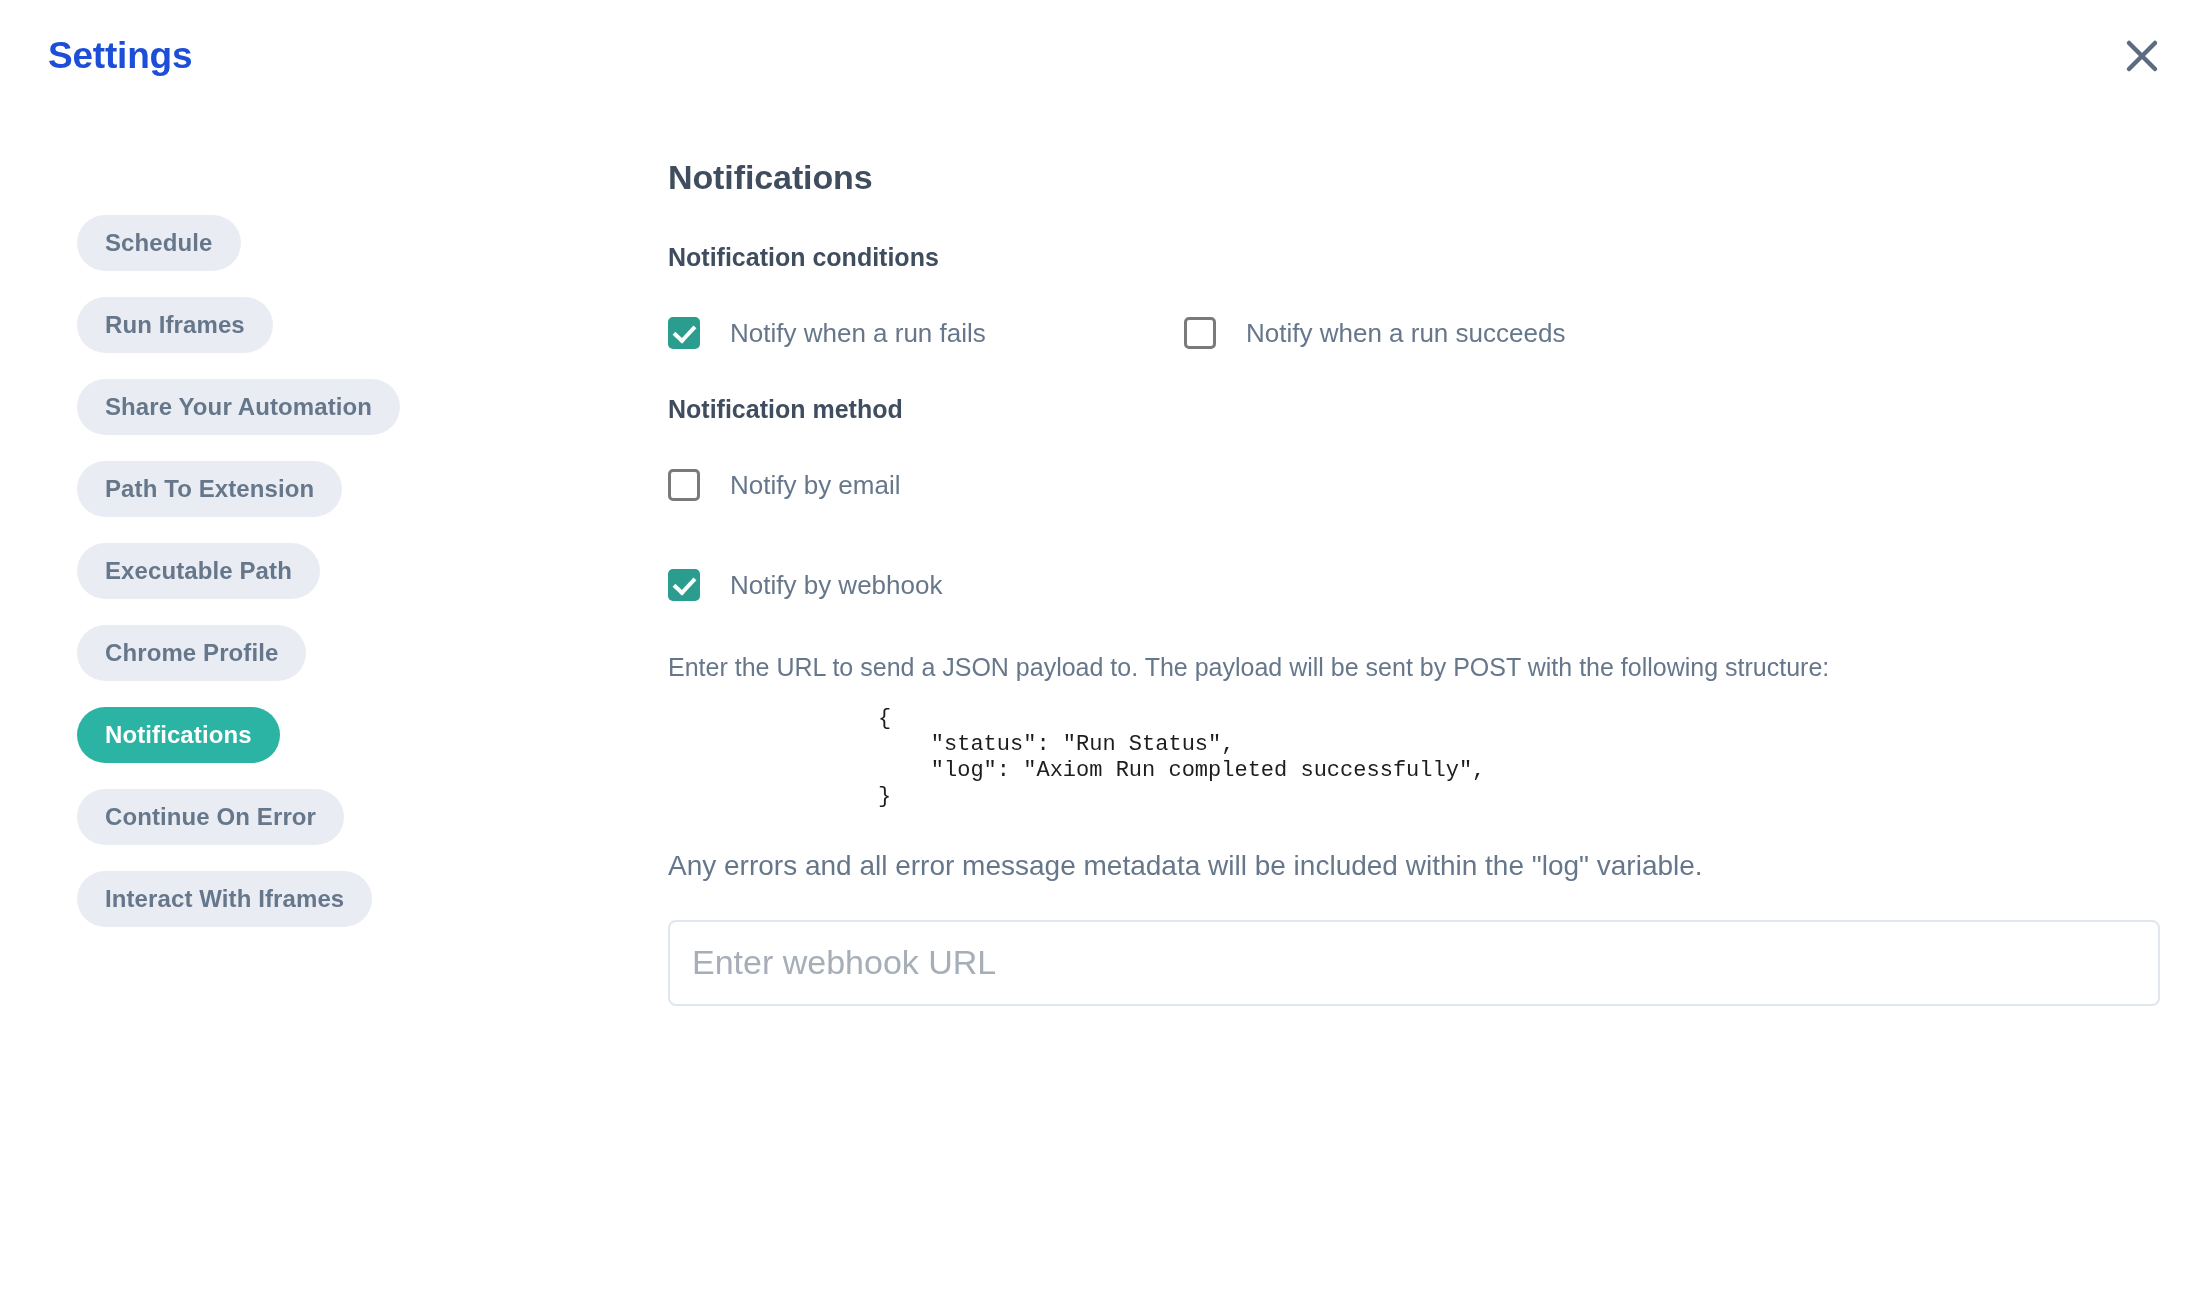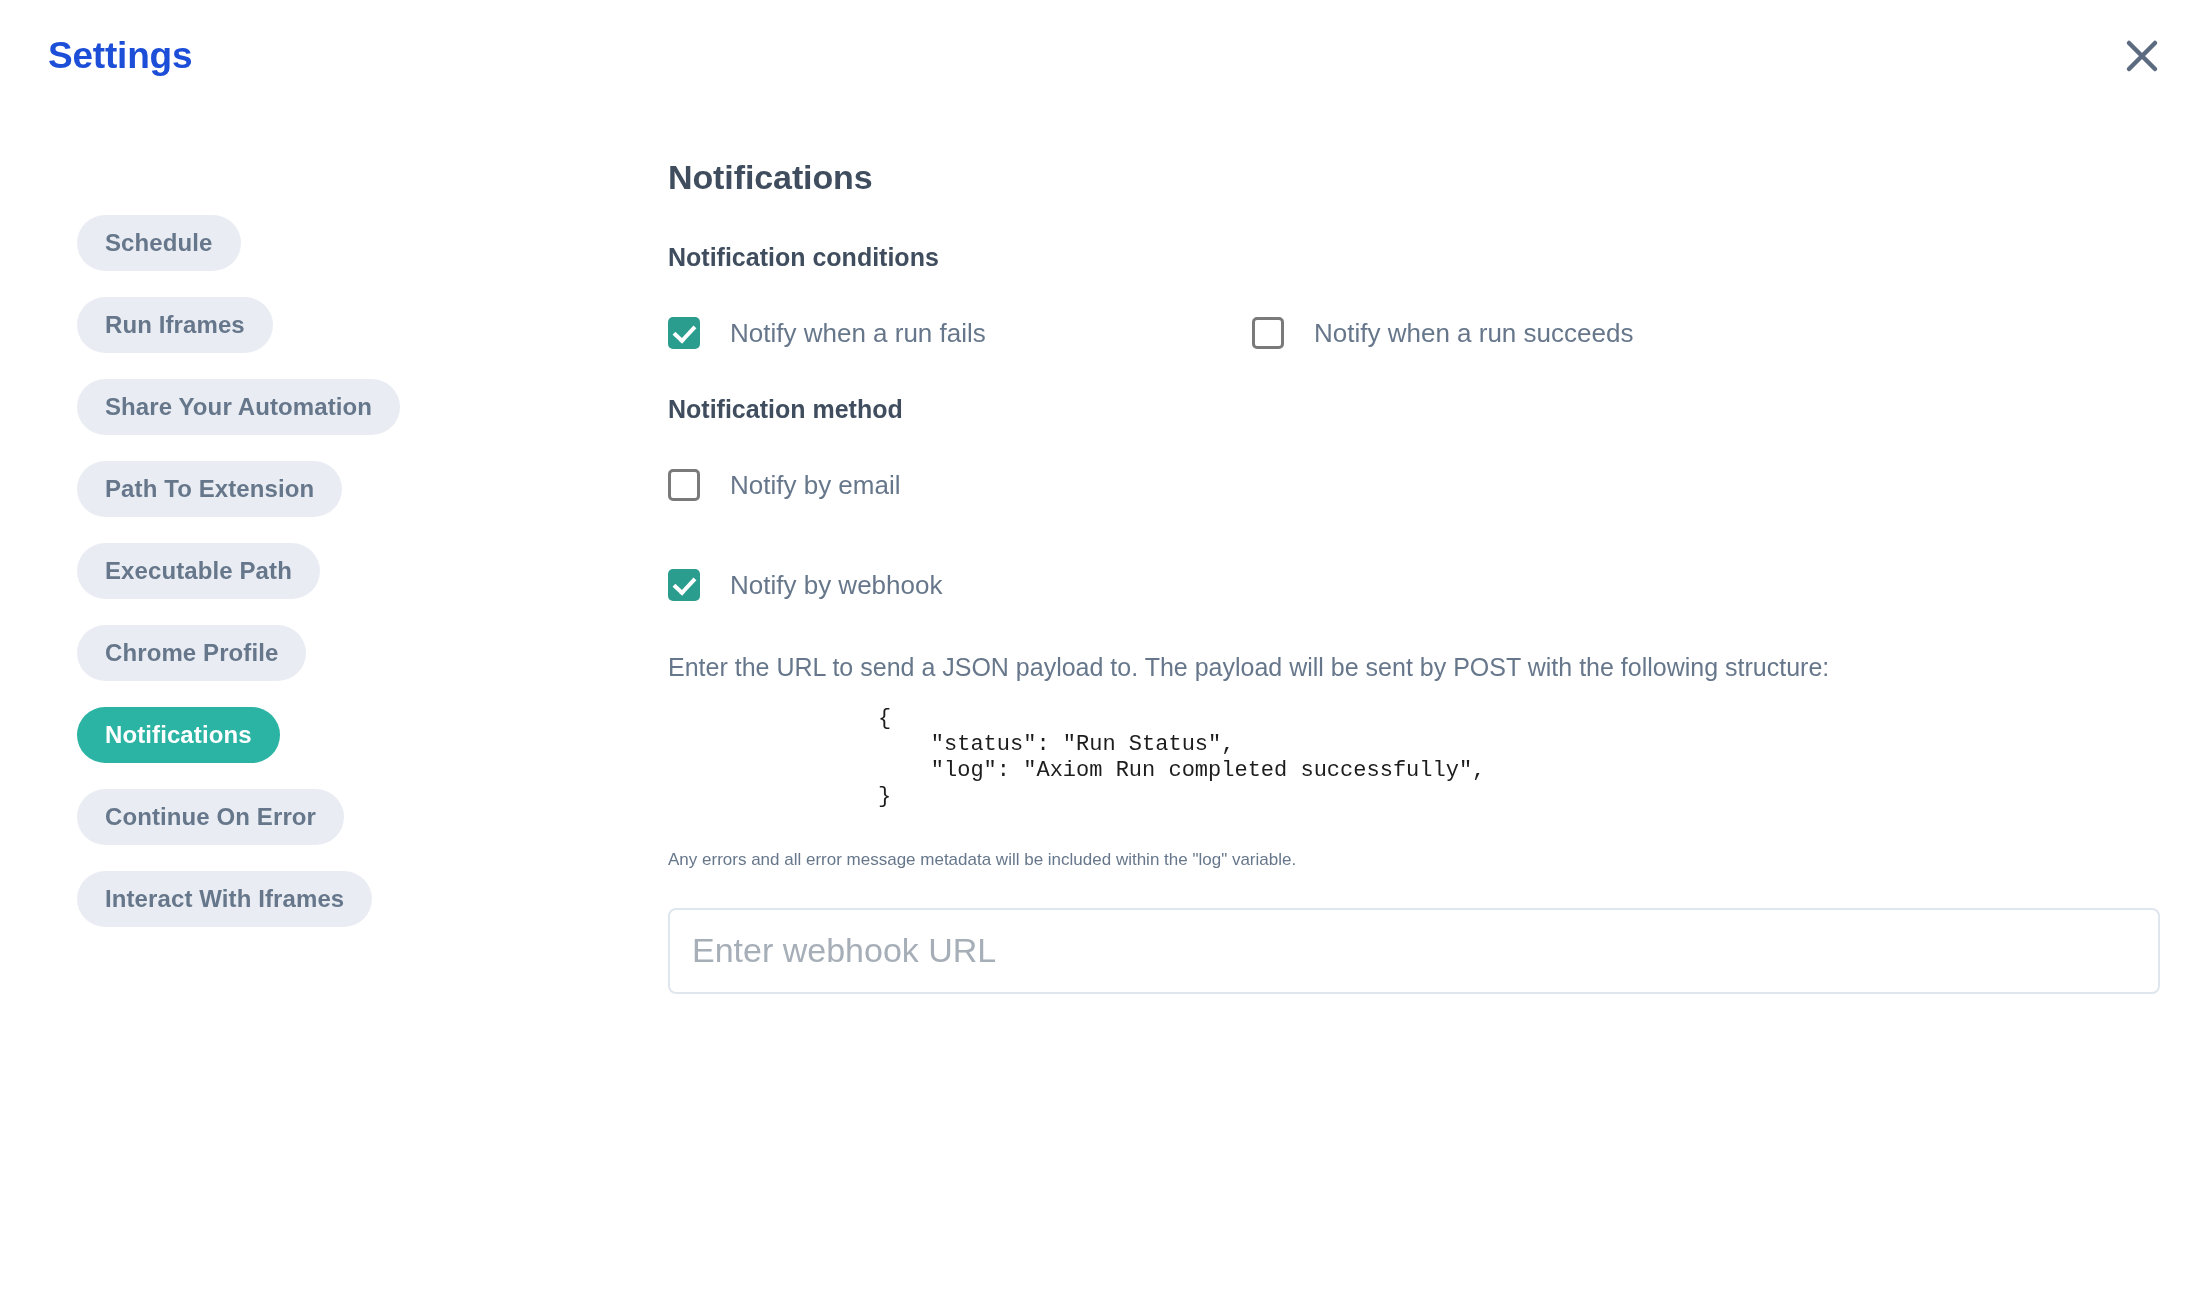--- a/index.html
+++ b/index.html
@@ -123,21 +123,21 @@
     display: flex;
     align-items: center;
     gap: 30px;
   }
 
   .conditions-row {
     display: flex;
     align-items: center;
     margin-top: 45px;
   }
-  .conditions-row .checkbox-row:first-child { width: 584px; }
+  .conditions-row .checkbox-row:first-child { width: 516px; }
 
   .method-row-email { margin-top: 45px; align-items: center; }
   .method-row-webhook { margin-top: 68px; }
 
   .checkbox {
     position: relative;
     width: 32px;
     height: 32px;
     border-radius: 5px;
     flex: 0 0 auto;
@@ -180,21 +180,21 @@
     margin-top: 24px;
     padding-left: 210px;
     font-family: "Liberation Mono", monospace;
     font-size: 22px;
     line-height: 1.18;
     color: #1d1d1d;
     white-space: pre;
   }
 
   .note-text {
-    font-size: 17px;
+    font-size: 28px;
     color: #67778b;
     margin-top: 40px;
   }
 
   .webhook-input {
     display: block;
     margin-top: 38px;
     width: 1492px;
     height: 86px;
     border: 2px solid #dfe6ee;

